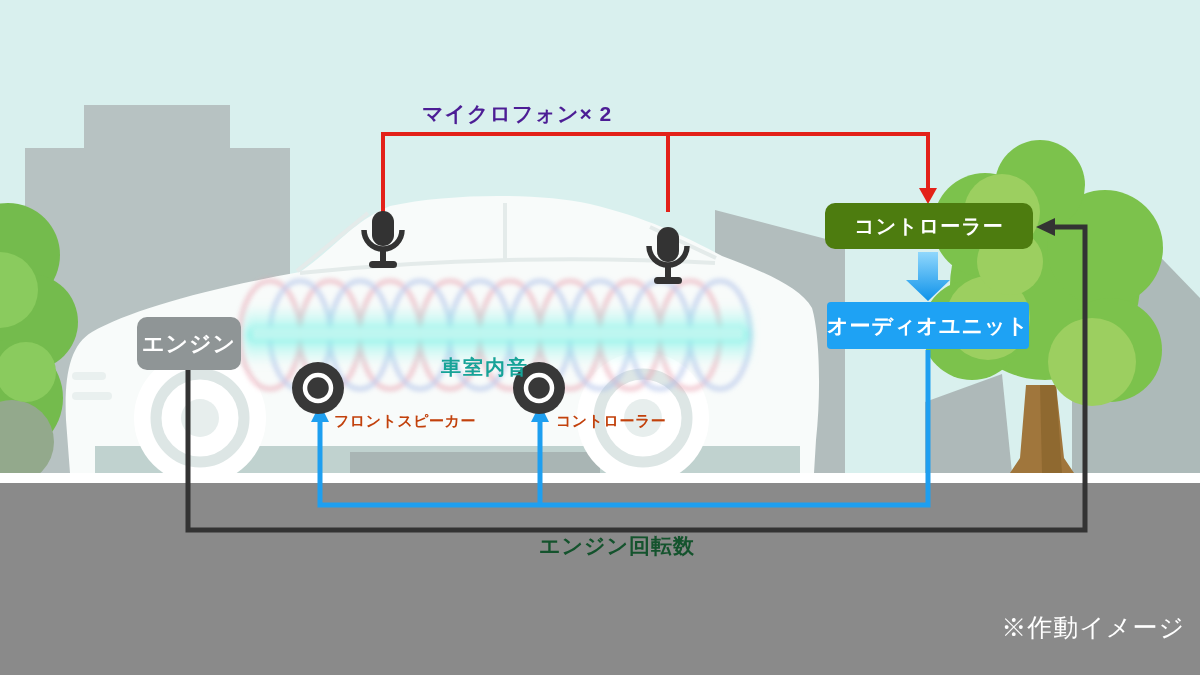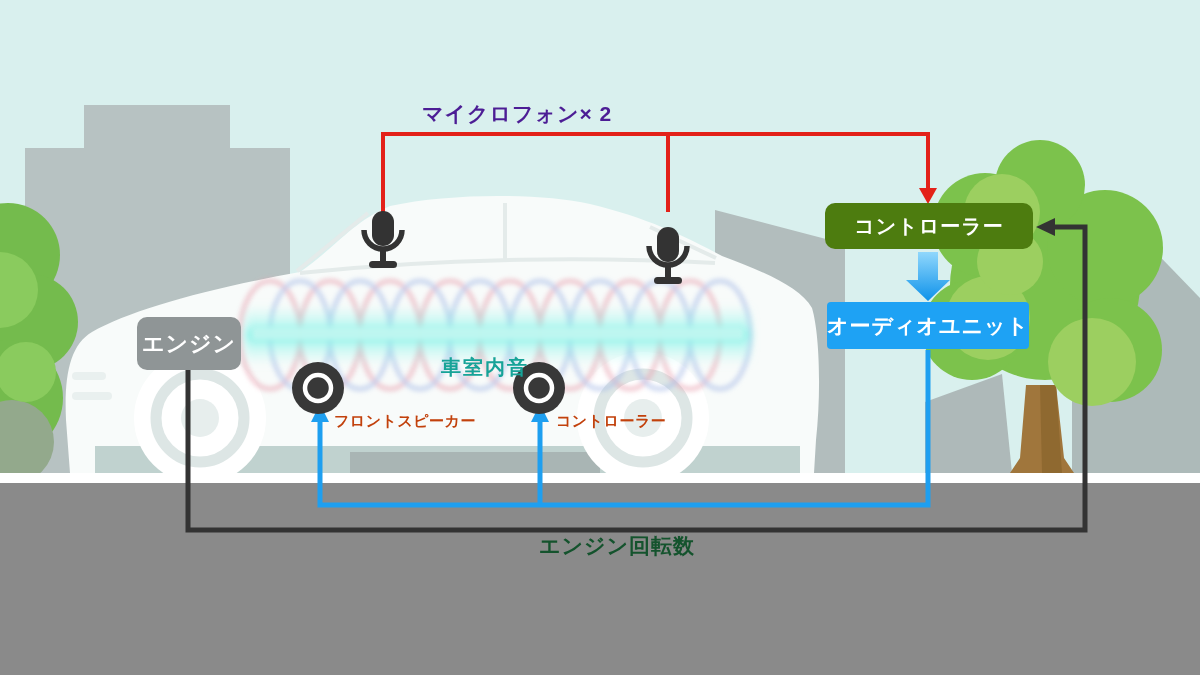--- a/index.html
+++ b/index.html
@@ -190,13 +190,14 @@
     <span>オーディオユニット</span>
   </div>
   <div class="box box-engine">
     <span>エンジン</span>
   </div>
 
   <div class="label cabin-label">車室内音</div>
   <div class="label spk-label front-spk">フロントスピーカー</div>
   <div class="label spk-label rear-spk">コントローラー</div>
   <div class="label rpm-label">エンジン回転数</div>
+  <div class="label note">※作動イメージ</div>
 </div>
 
 </body></html>

